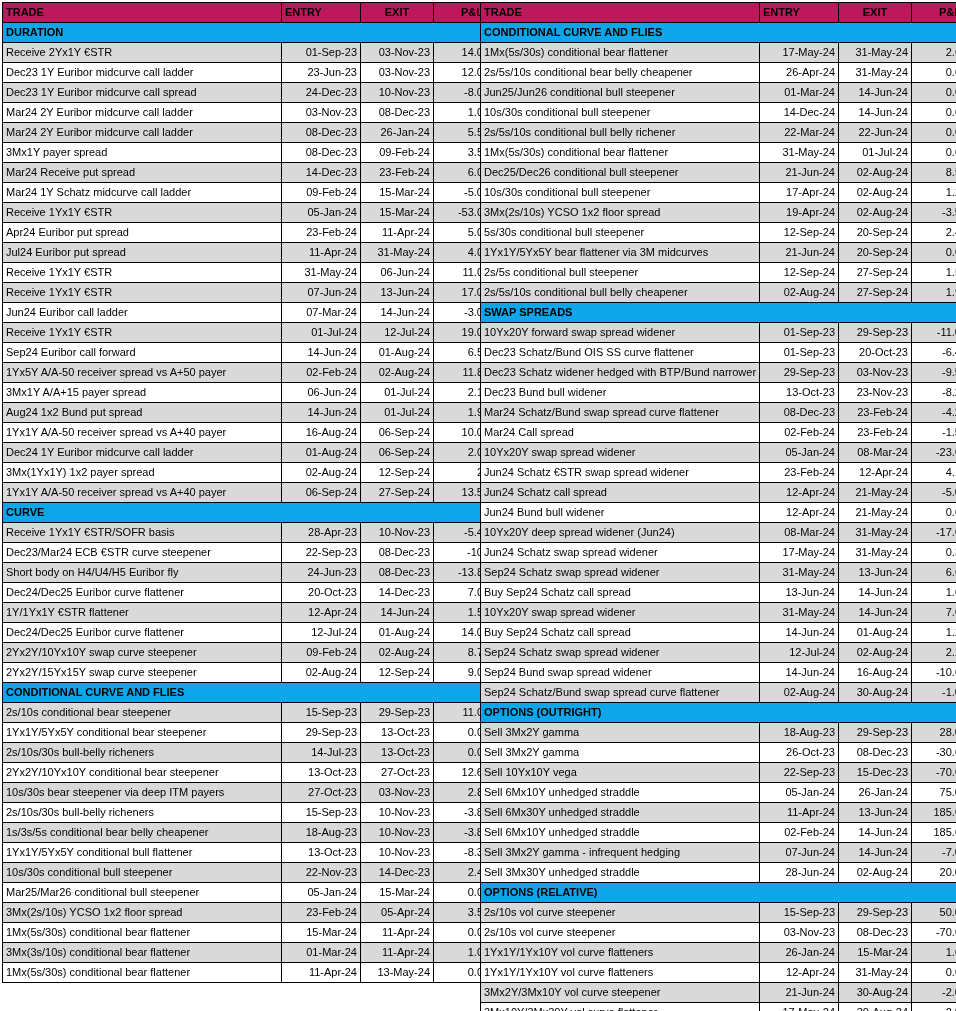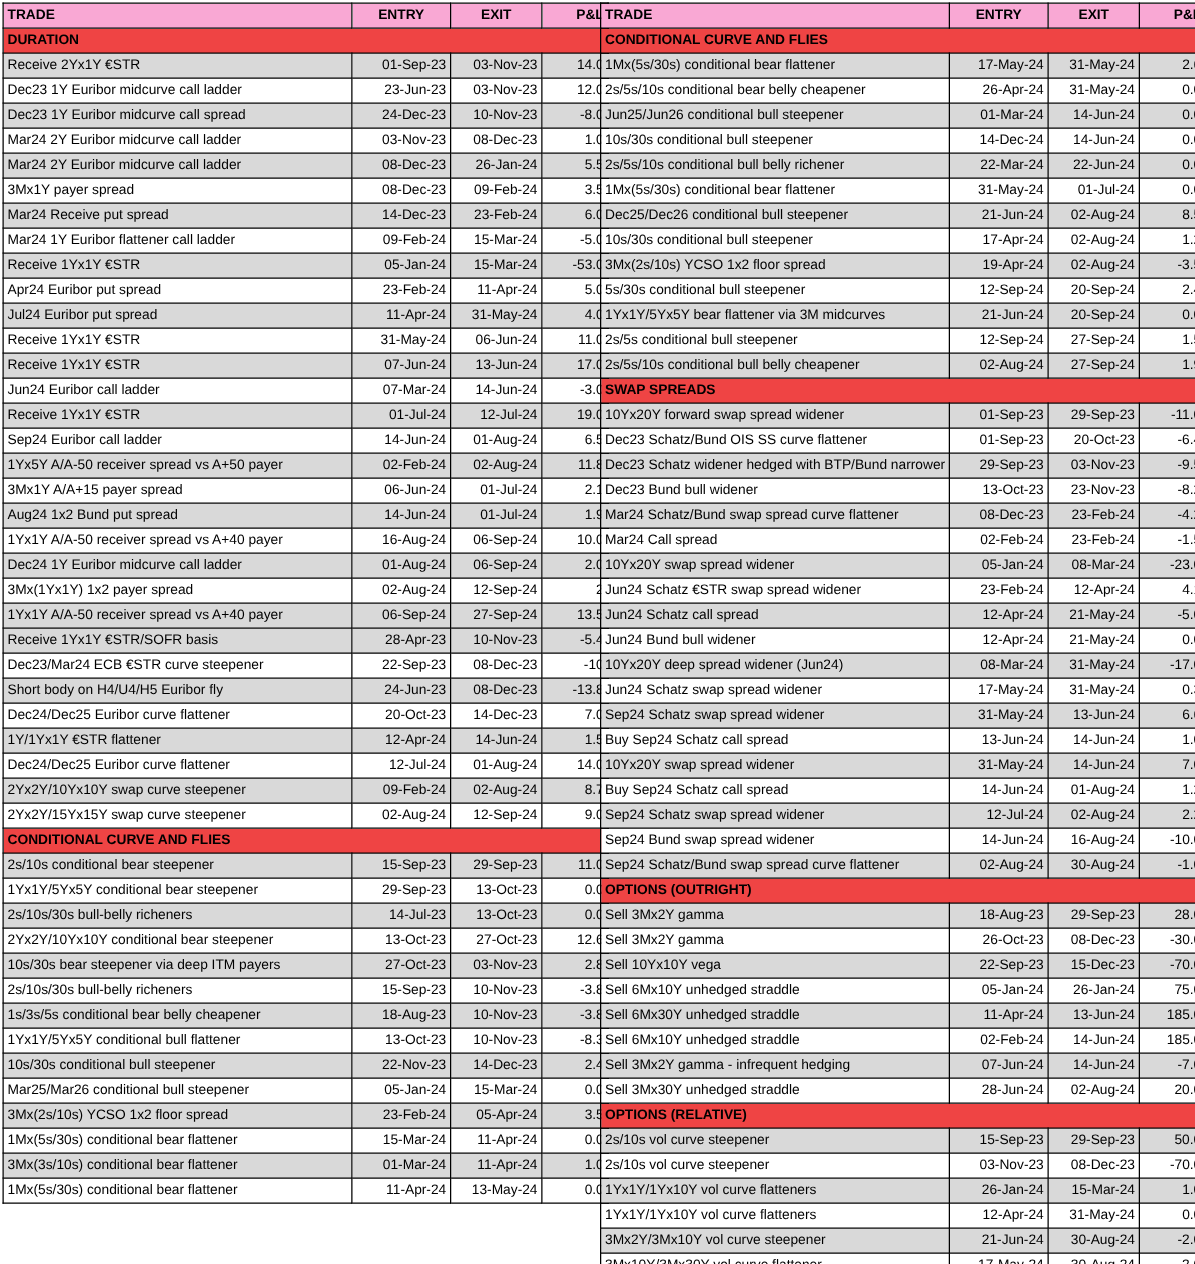--- a/index.html
+++ b/index.html
@@ -37,32 +37,32 @@
     padding: 0 3px;
     height: 19px;
     line-height: 19px;
     font-size: 11px;
     vertical-align: middle;
     overflow: hidden;
     white-space: nowrap;
   }
   thead th {
     font-weight: bold;
-    background: #f9a8d4;
+    background: #be185d;
     text-align: left;
   }
   th.c-trade { width: 272px; }
-  th.c-entry { width: 72px; text-align: center; }
+  th.c-entry { width: 72px; text-align: left; }
   th.c-exit  { width: 66px; text-align: center; }
   th.c-pnl   { width: 46px; text-align: right; }
   td.trade { text-align: left; }
   td.entry, td.exit, td.pnl { text-align: right; }
   tr.section td {
     font-weight: bold;
-    background: #ef4444;
+    background: #0ea5e9;
   }
   tr.shaded td {
     background: #d9d9d9;
   }
   tr.plain td {
     background: #ffffff;
   }
 </style>
 </head>
 <body>
@@ -119,21 +119,21 @@
             <td class="exit">09-Feb-24</td>
             <td class="pnl">3.5</td>
           </tr>
           <tr class="shaded">
             <td class="trade">Mar24 Receive put spread</td>
             <td class="entry">14-Dec-23</td>
             <td class="exit">23-Feb-24</td>
             <td class="pnl">6.0</td>
           </tr>
           <tr class="plain">
-            <td class="trade">Mar24 1Y Euribor flattener call ladder</td>
+            <td class="trade">Mar24 1Y Schatz midcurve call ladder</td>
             <td class="entry">09-Feb-24</td>
             <td class="exit">15-Mar-24</td>
             <td class="pnl">-5.0</td>
           </tr>
           <tr class="shaded">
             <td class="trade">Receive 1Yx1Y €STR</td>
             <td class="entry">05-Jan-24</td>
             <td class="exit">15-Mar-24</td>
             <td class="pnl">-53.0</td>
           </tr>
@@ -167,21 +167,21 @@
             <td class="exit">14-Jun-24</td>
             <td class="pnl">-3.0</td>
           </tr>
           <tr class="shaded">
             <td class="trade">Receive 1Yx1Y €STR</td>
             <td class="entry">01-Jul-24</td>
             <td class="exit">12-Jul-24</td>
             <td class="pnl">19.0</td>
           </tr>
           <tr class="plain">
-            <td class="trade">Sep24 Euribor call ladder</td>
+            <td class="trade">Sep24 Euribor call forward</td>
             <td class="entry">14-Jun-24</td>
             <td class="exit">01-Aug-24</td>
             <td class="pnl">6.5</td>
           </tr>
           <tr class="shaded">
             <td class="trade">1Yx5Y A/A-50 receiver spread vs A+50 payer</td>
             <td class="entry">02-Feb-24</td>
             <td class="exit">02-Aug-24</td>
             <td class="pnl">11.8</td>
           </tr>
@@ -213,20 +213,23 @@
             <td class="trade">3Mx(1Yx1Y) 1x2 payer spread</td>
             <td class="entry">02-Aug-24</td>
             <td class="exit">12-Sep-24</td>
             <td class="pnl">2</td>
           </tr>
           <tr class="shaded">
             <td class="trade">1Yx1Y A/A-50 receiver spread vs A+40 payer</td>
             <td class="entry">06-Sep-24</td>
             <td class="exit">27-Sep-24</td>
             <td class="pnl">13.5</td>
+          </tr>
+          <tr class="section">
+            <td colspan="4" class="trade">CURVE</td>
           </tr>
           <tr class="shaded">
             <td class="trade">Receive 1Yx1Y €STR/SOFR basis</td>
             <td class="entry">28-Apr-23</td>
             <td class="exit">10-Nov-23</td>
             <td class="pnl">-5.4</td>
           </tr>
           <tr class="plain">
             <td class="trade">Dec23/Mar24 ECB €STR curve steepener</td>
             <td class="entry">22-Sep-23</td>

